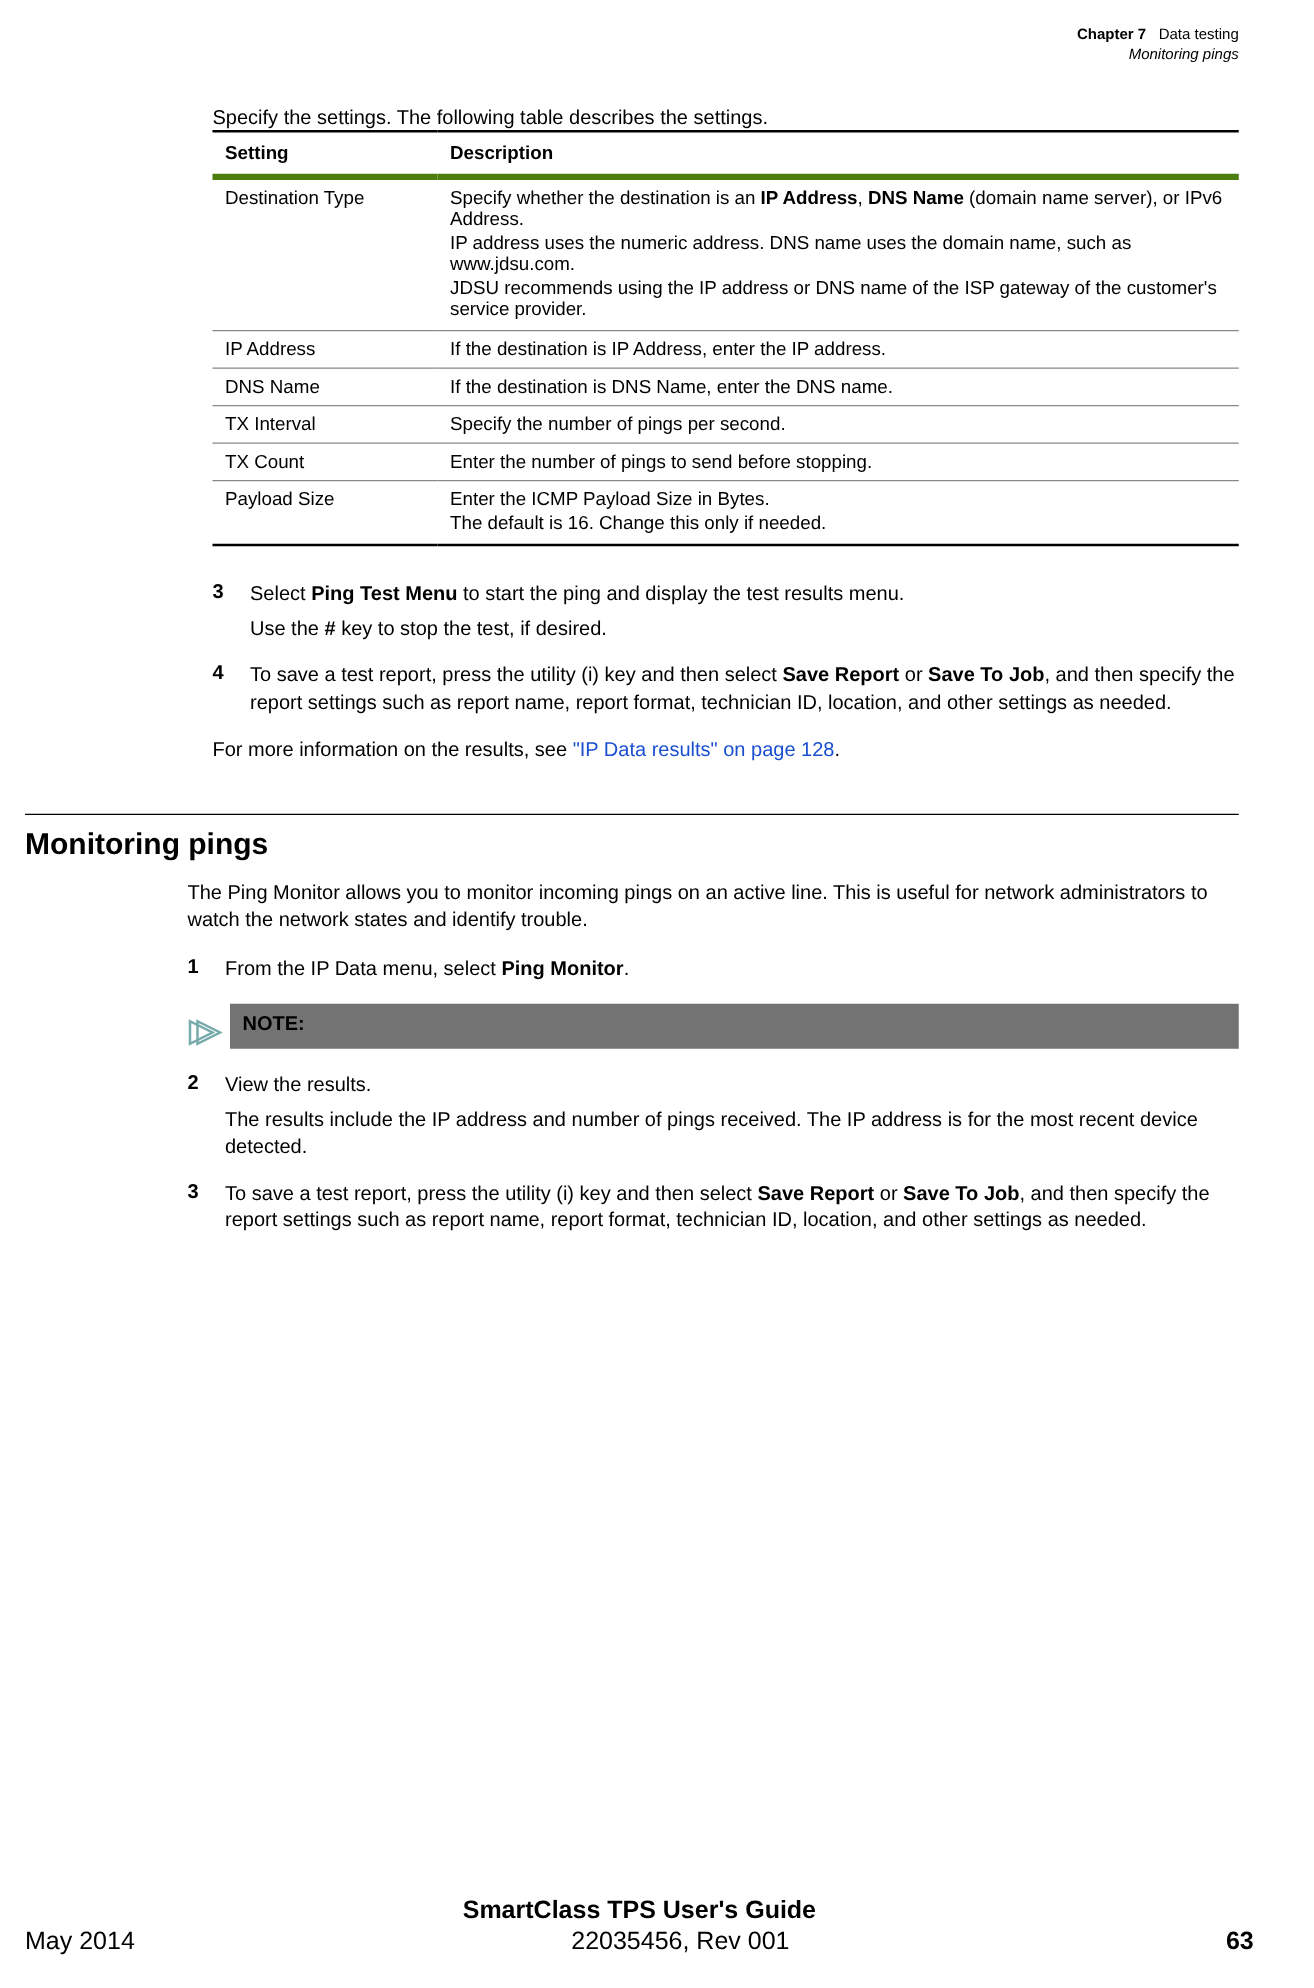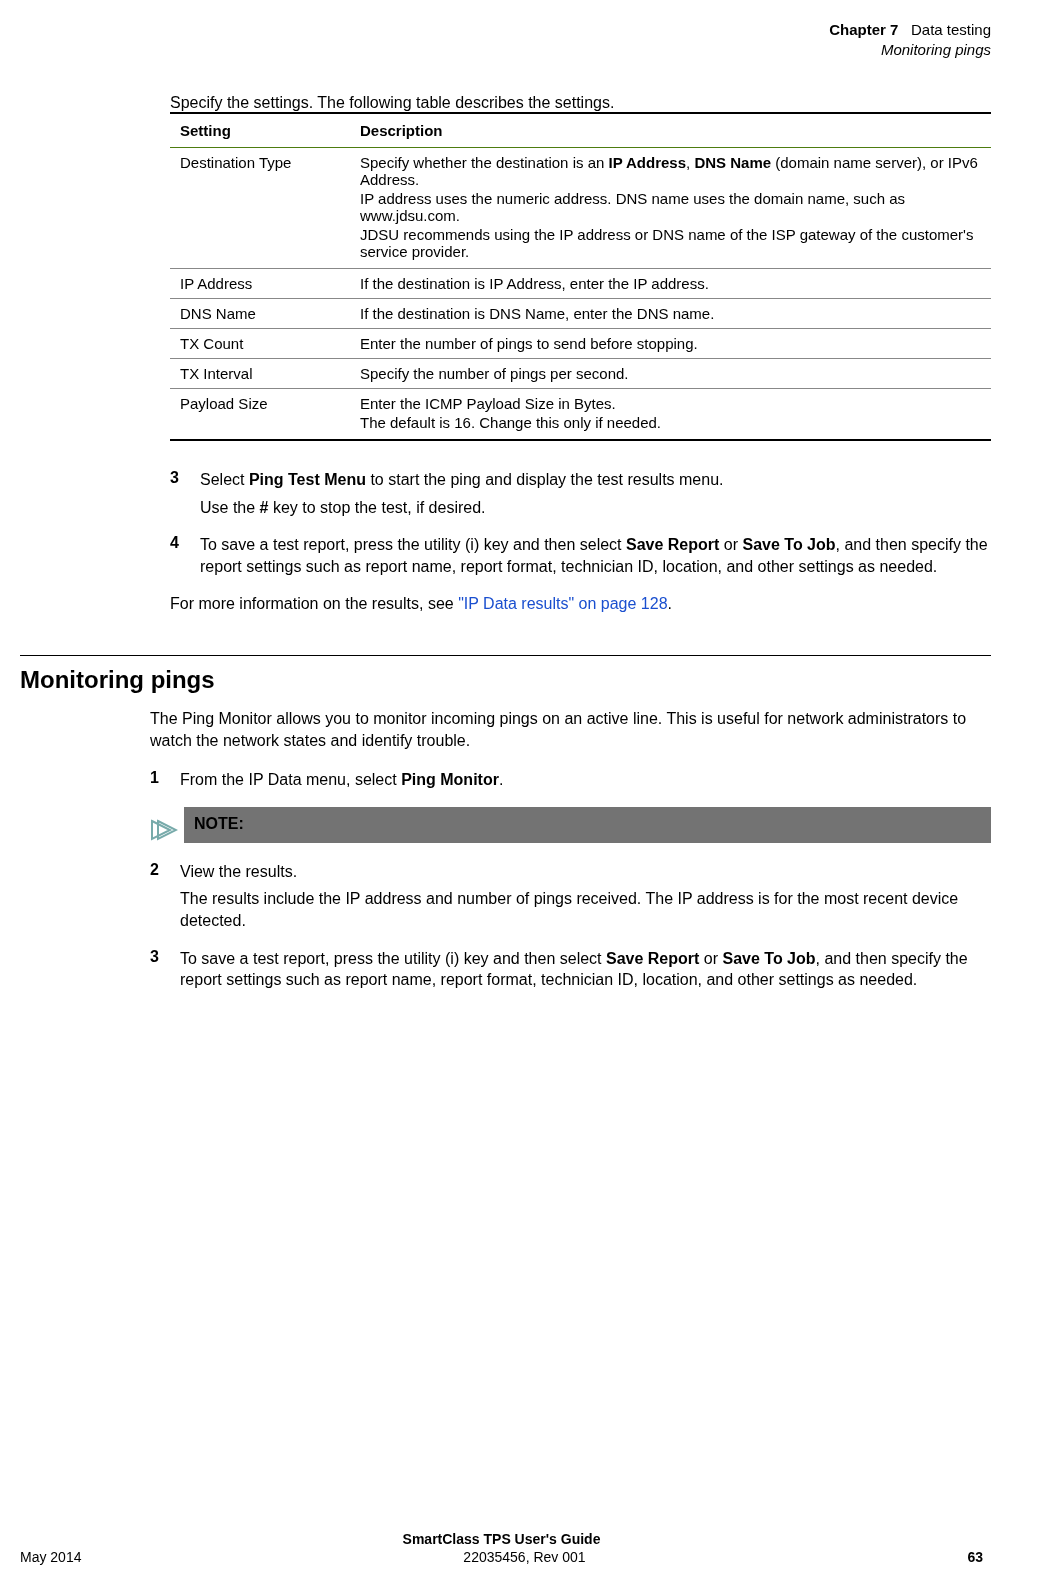--- a/index.html
+++ b/index.html
@@ -12,42 +12,42 @@
   }
   .page {
     width: 1051px;
     height: 1590px;
     position: relative;
     box-sizing: border-box;
     padding: 20px 60px 30px 20px;
   }
   .header-right {
     text-align: right;
-    font-size: 15px;
+    font-size: 12px;
     line-height: 1.3;
   }
   .header-right .chapter-bold { font-weight: bold; }
   .header-right .chapter-light { font-weight: normal; }
   .header-right .subhead { font-style: italic; }
   .content {
     margin-left: 150px;
     margin-top: 35px;
   }
   .intro-line { }
   table.settings {
     border-collapse: collapse;
     width: 100%;
     font-size: 15px;
   }
   table.settings th {
     text-align: left;
     font-weight: bold;
     padding: 8px 10px 8px 10px;
     border-top: 2px solid #000;
-    border-bottom: 1px solid #4d7c0f;
+    border-bottom: 5px solid #4d7c0f;
   }
   table.settings td {
     text-align: left;
     vertical-align: top;
     padding: 6px 10px;
     border-bottom: 1px solid #888;
   }
   table.settings tr:last-child td {
     border-bottom: 2px solid #000;
   }
@@ -101,22 +101,22 @@
     background: #737373;
     flex: 1;
     padding: 6px 10px 8px 10px;
     line-height: 1.4;
   }
   .note-title { font-weight: bold; }
   .footer {
     position: absolute;
     bottom: 25px;
     left: 20px;
-    right: 68px;
-    font-size: 14px;
+    right: 48px;
+    font-size: 20px;
     margin-top: 12px;
   }
   .footer-center {
     text-align: center;
     font-weight: bold;
   }
   .footer-row {
     display: flex;
     justify-content: space-between;
     margin-top: 2px;
@@ -161,26 +161,26 @@
         </tr>
         <tr>
           <td>IP Address</td>
           <td>If the destination is IP Address, enter the IP address.</td>
         </tr>
         <tr>
           <td>DNS Name</td>
           <td>If the destination is DNS Name, enter the DNS name.</td>
         </tr>
         <tr>
+          <td>TX Interval</td>
+          <td>Specify the number of pings per second.</td>
+        </tr>
+        <tr>
           <td>TX Count</td>
           <td>Enter the number of pings to send before stopping.</td>
-        </tr>
-        <tr>
-          <td>TX Interval</td>
-          <td>Specify the number of pings per second.</td>
         </tr>
         <tr>
           <td>Payload Size</td>
           <td>
             <p class="desc-para">Enter the ICMP Payload Size in Bytes.</p>
             <p class="desc-para">The default is 16. Change this only if needed.</p>
           </td>
         </tr>
       </tbody>
     </table>

